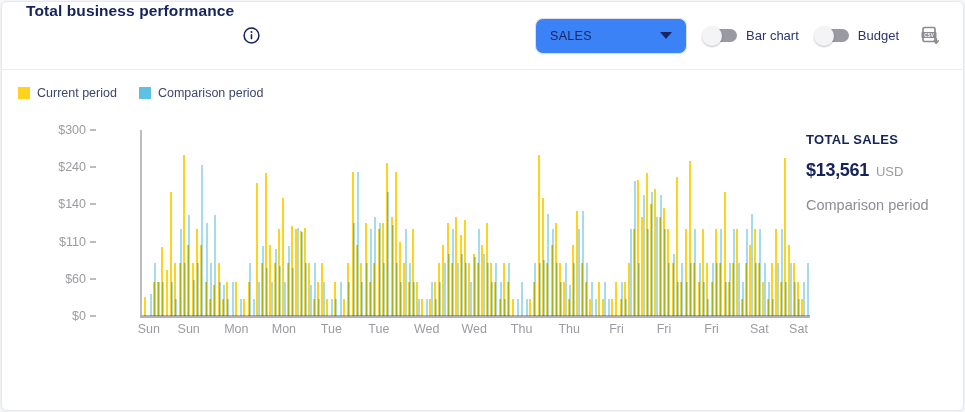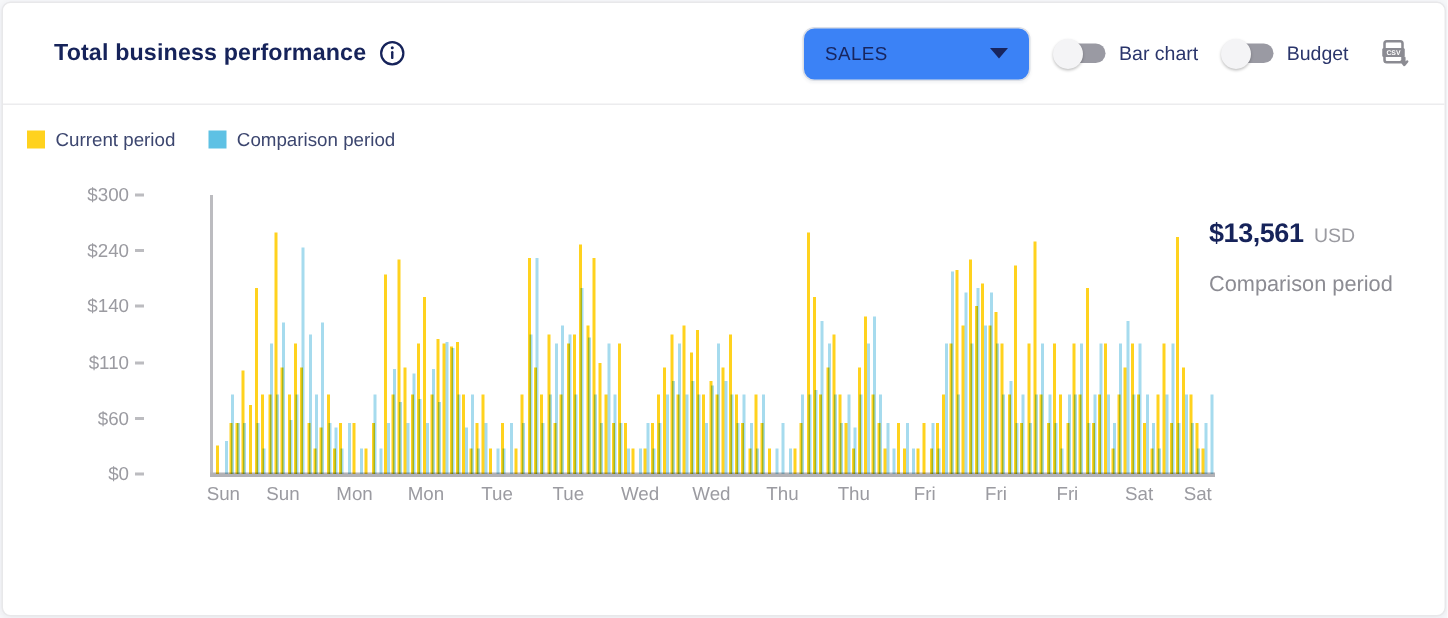--- a/index.html
+++ b/index.html
@@ -13,22 +13,22 @@
     width: 963px; height: 410px; margin: 1px;
     background: #ffffff;
     border: 1px solid #e8e8ea;
     border-radius: 6px;
     box-shadow: 0 1px 4px rgba(30,40,90,.06);
     display: flex; flex-direction: column;
   }
   
   .header {
     height: 68px; flex: 0 0 68px;
-    display: flex; align-items: center;
-    padding: 0 20px 0 34px;
+    display: flex; 
+    padding: 0 20px 0 24px;
     border-bottom: 1px solid #ececee;
   }
   .title {
     font-size: 15.5px; font-weight: 700; color: #16235a;
     letter-spacing: .1px;
   }
   .info-ic { margin-left: 9px; display: inline-flex; align-items: center; cursor: pointer; }
   .header-right { margin-left: auto; display: flex; align-items: center; gap: 18px; }
   .select-box {
     width: 152px; height: 36px;
@@ -474,20 +474,21 @@
               <span class="x-lab" style="left: 475.714px;">Fri</span>
               <span class="x-lab" style="left: 523.286px;">Fri</span>
               <span class="x-lab" style="left: 570.857px;">Fri</span>
               <span class="x-lab" style="left: 618.429px;">Sat</span>
               <span class="x-lab" style="left: 666px; transform: translateX(-90%);">Sat</span>
             </div>
         </div>
       </div>
 
       <div class="summary">
+        <div class="sum-total-label">TOTAL SALES</div>
         <div class="sum-total-row">
           <span class="sum-total-val">$13,561</span>
           <span class="sum-currency">USD</span>
         </div>
         <div class="sum-comp-label">Comparison period</div>
       </div>
     </div>
   </div>
 </div>
 

